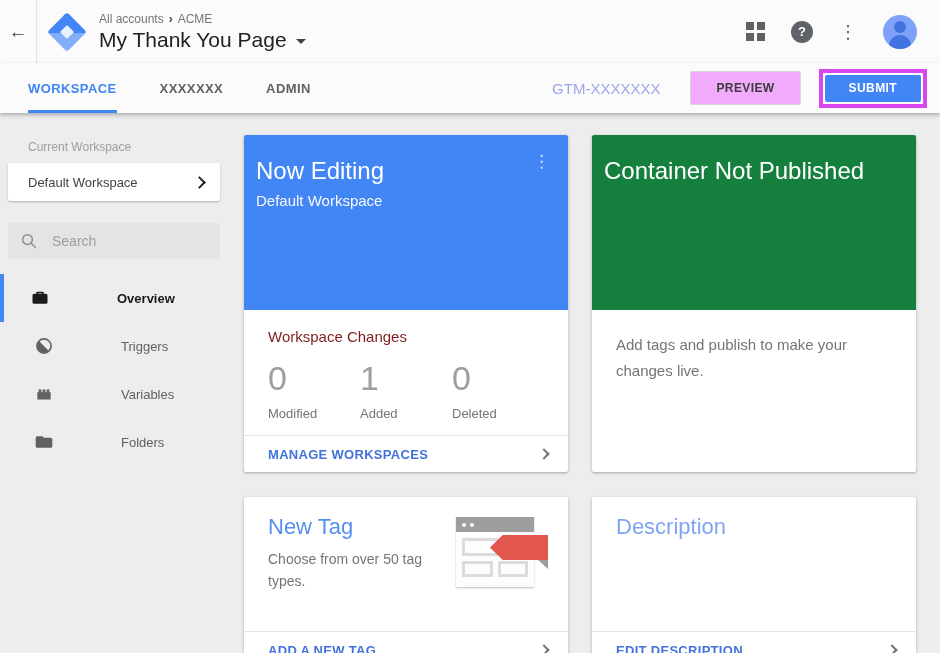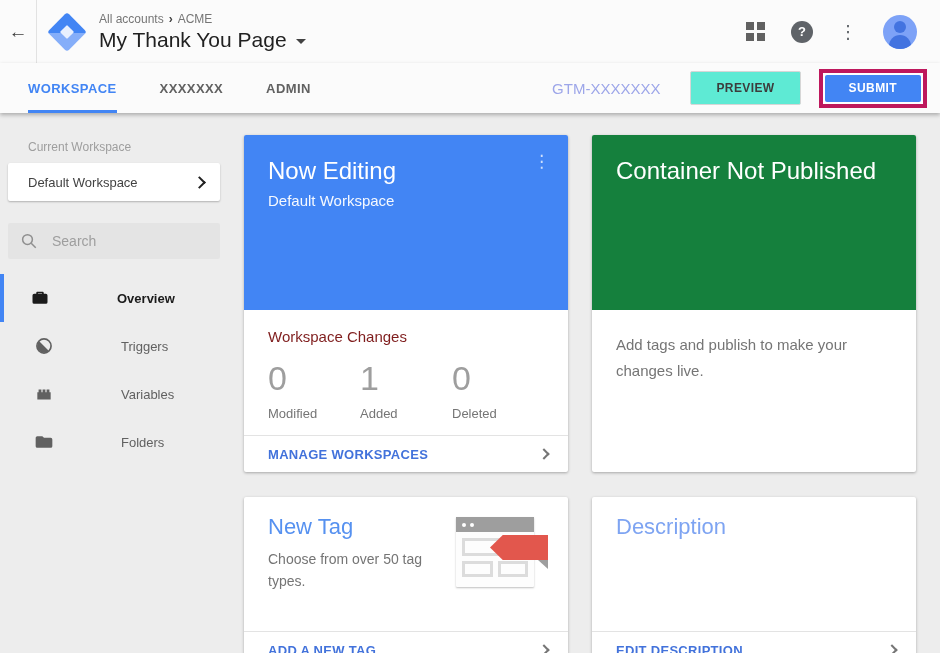--- a/index.html
+++ b/index.html
@@ -41,24 +41,24 @@
   
   .tabbar { height:50px; background:#fbfbfb; display:flex; align-items:center; position:relative; z-index:5;
     box-shadow:0 2px 4px rgba(0,0,0,.28); }
   .tabs { display:flex; height:100%; margin-left:28px; }
   .tab { font-size:13px; letter-spacing:.4px; color:#616161; font-weight:bold;
     display:flex; align-items:center; margin-right:43px; cursor:pointer; height:100%;
     border-bottom:3px solid transparent; padding-top:3px; }
   .tab.active { color:#4285f4; border-bottom-color:#4285f4; }
   .tabbar-right { margin-left:auto; display:flex; align-items:center; }
   .container-id { font-size:15px; color:#9da6e9; margin-right:30px; cursor:pointer; }
-  .btn-preview { background:#5eead4; border:1px solid #d6d6d6; color:#3c3c3c; font-size:12px; font-weight:bold;
+  .btn-preview { background:#f0abfc; border:1px solid #d6d6d6; color:#3c3c3c; font-size:12px; font-weight:bold;
     letter-spacing:.4px; padding:0 25px; height:34px; border-radius:2px; cursor:pointer;
     font-family:inherit; margin-right:18px; }
-  .submit-outline { border:4px solid #be185d; background:#fff; padding:2px; margin-right:13px; }
+  .submit-outline { border:4px solid #d946ef; background:#fff; padding:2px; margin-right:13px; }
   .btn-submit { background:#4285f4; border:none; color:#fff; font-size:12px; font-weight:bold;
     letter-spacing:.4px; padding:0 24px; height:27px; border-radius:2px; cursor:pointer; font-family:inherit; }
 
   
   .content { display:flex; height:540px; }
   .sidebar { width:228px; flex:0 0 auto; padding-top:27px; }
   .cw-label { font-size:12px; color:#9e9e9e; margin-left:28px; }
   .workspace-card { margin:9px 8px 0 8px; height:38px; background:#fff; border-radius:2px;
     box-shadow:0 1px 2px rgba(0,0,0,.25); display:flex; align-items:center; justify-content:space-between;
     padding:0 16px 0 20px; cursor:pointer; }
@@ -80,21 +80,21 @@
   .nav-item .nicon svg { fill:#616161; }
   .nav-item.selected .nicon svg { fill:#1b1b1b; }
   .nav-label { font-size:13px; color:#616161; margin-left:25px; }
   .nav-item.selected .nav-label { color:#1b1b1b; font-weight:bold; }
 
   
   .main { flex:1; padding:22px 24px 0 16px; }
   .grid { display:grid; grid-template-columns:324px 324px; column-gap:24px; row-gap:25px; }
   .card { background:#fff; border-radius:2px; box-shadow:0 1px 3px rgba(0,0,0,.3); overflow:hidden;
     display:flex; flex-direction:column; }
-  .card-hdr { height:175px; padding:22px 24px; position:relative; color:#fff; }
+  .card-hdr { height:175px; padding:22px 12px; position:relative; color:#fff; }
   .hdr-blue { background:#4285f4; }
   .hdr-green { background:#15803d; }
   .hdr-title { font-size:24px; font-weight:400; }
   .hdr-sub { font-size:15px; margin-top:7px; color:rgba(255,255,255,.95); }
   .hdr-dots { position:absolute; right:18px; top:18px; font-size:17px; color:rgba(255,255,255,.75);
     cursor:pointer; line-height:1; }
   .changes-section { padding:18px 24px 14px 24px; flex:1; }
   .section-title { font-size:15px; color:#7f1d1d; }
   .stats { display:flex; margin-top:14px; }
   .stat { width:96px; }

